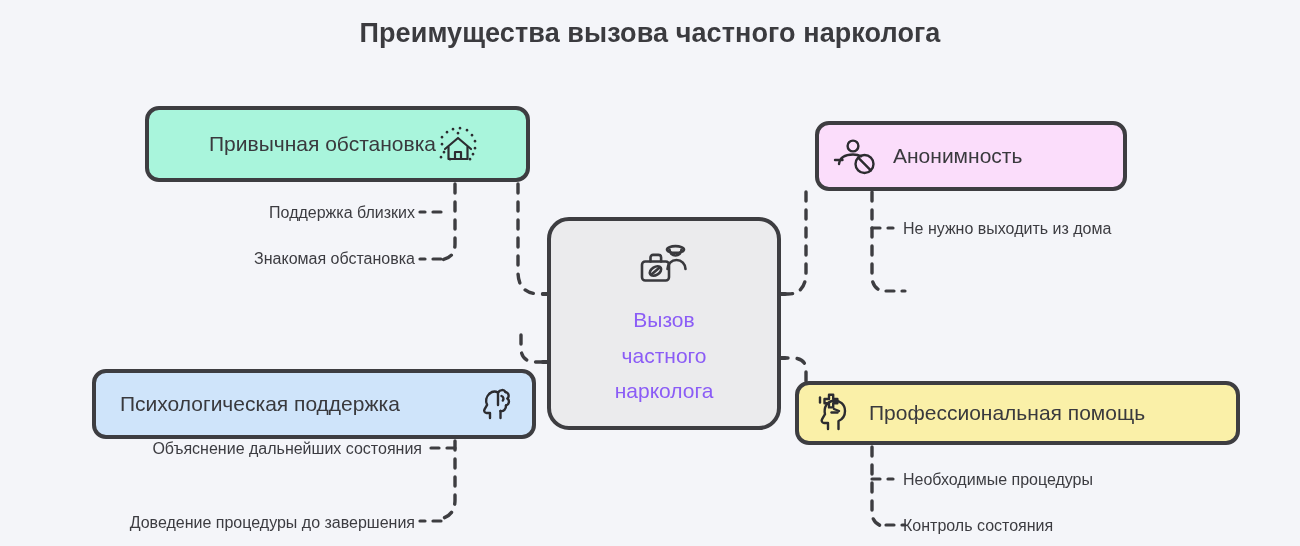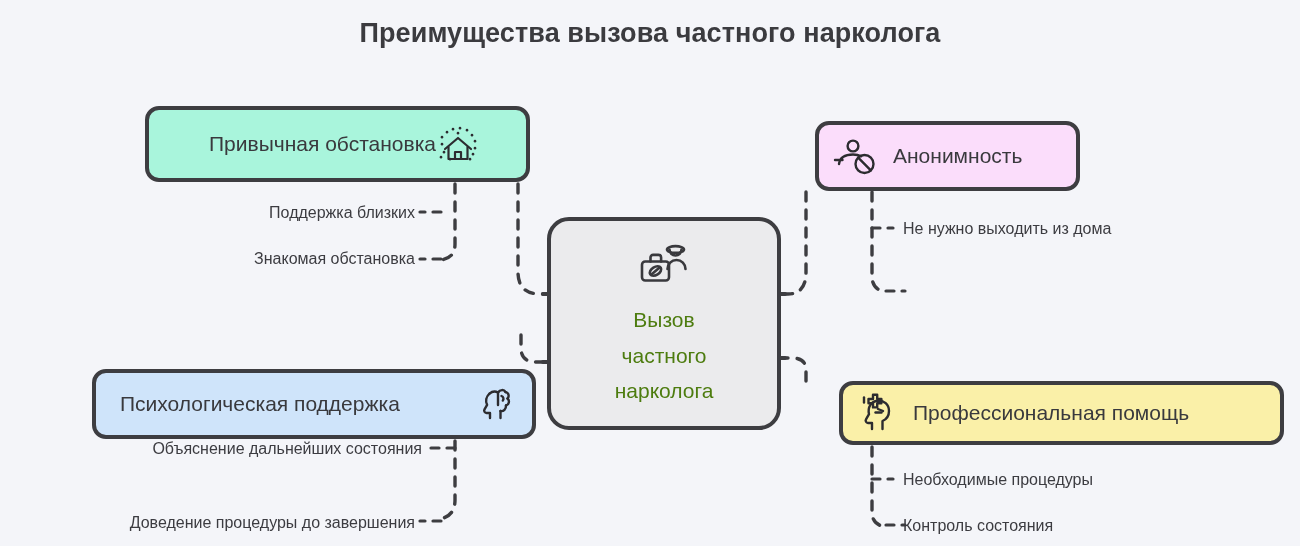--- a/index.html
+++ b/index.html
@@ -67,58 +67,57 @@
     width: 234px;
     height: 213px;
     background: #ebebed;
     border-radius: 22px;
     flex-direction: column;
     justify-content: center;
     gap: 6px;
   }
   #central .ctext {
     font-size: 21px;
-    color: #4d7c0f;
+    color: #8b5cf6;
     text-align: right;
     line-height: 1.42;
   }
   #central .ico { margin-bottom: 6px; }
 
   
   #node-habitual {
     left: 145px; top: 106px;
     width: 385px; height: 76px;
     background: #a9f5dc;
     justify-content: center;
     padding: 0 16px 0 30px;
   }
   #node-anonymity {
     left: 815px; top: 121px;
-    width: 265px; height: 70px;
+    width: 312px; height: 70px;
     background: #fbddfb;
     justify-content: flex-start;
     gap: 14px;
     padding: 0 20px 0 14px;
   }
   #node-psych {
     left: 92px; top: 333px;
     width: 444px; height: 70px;
     background: #cfe4fa;
     justify-content: space-between;
     padding: 0 14px 0 24px;
     margin-top: 36px;
   }
   #node-prof {
     left: 795px; top: 381px;
     width: 445px; height: 64px;
     background: #faf0a8;
     justify-content: flex-start;
     gap: 12px;
     padding: 0 18px 0 12px;
-    margin-left: 44px;
   }
 
   
   .leaf {
     position: absolute;
     font-size: 16px;
     color: #3c3c41;
     white-space: nowrap;
     line-height: 1.2;
   }

